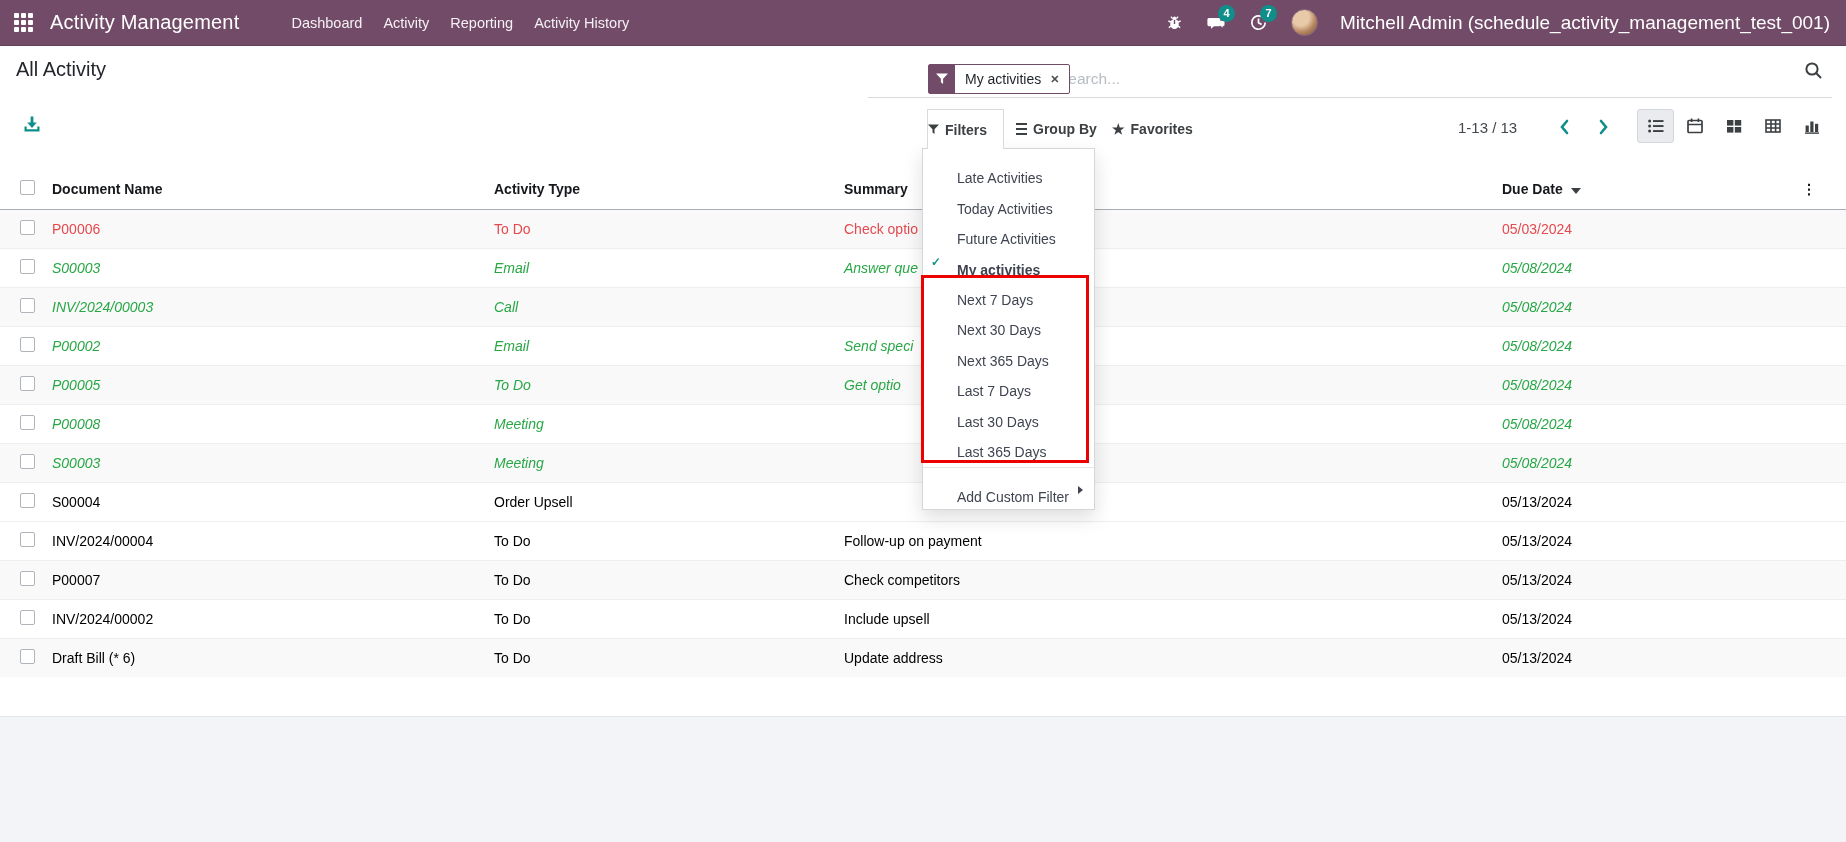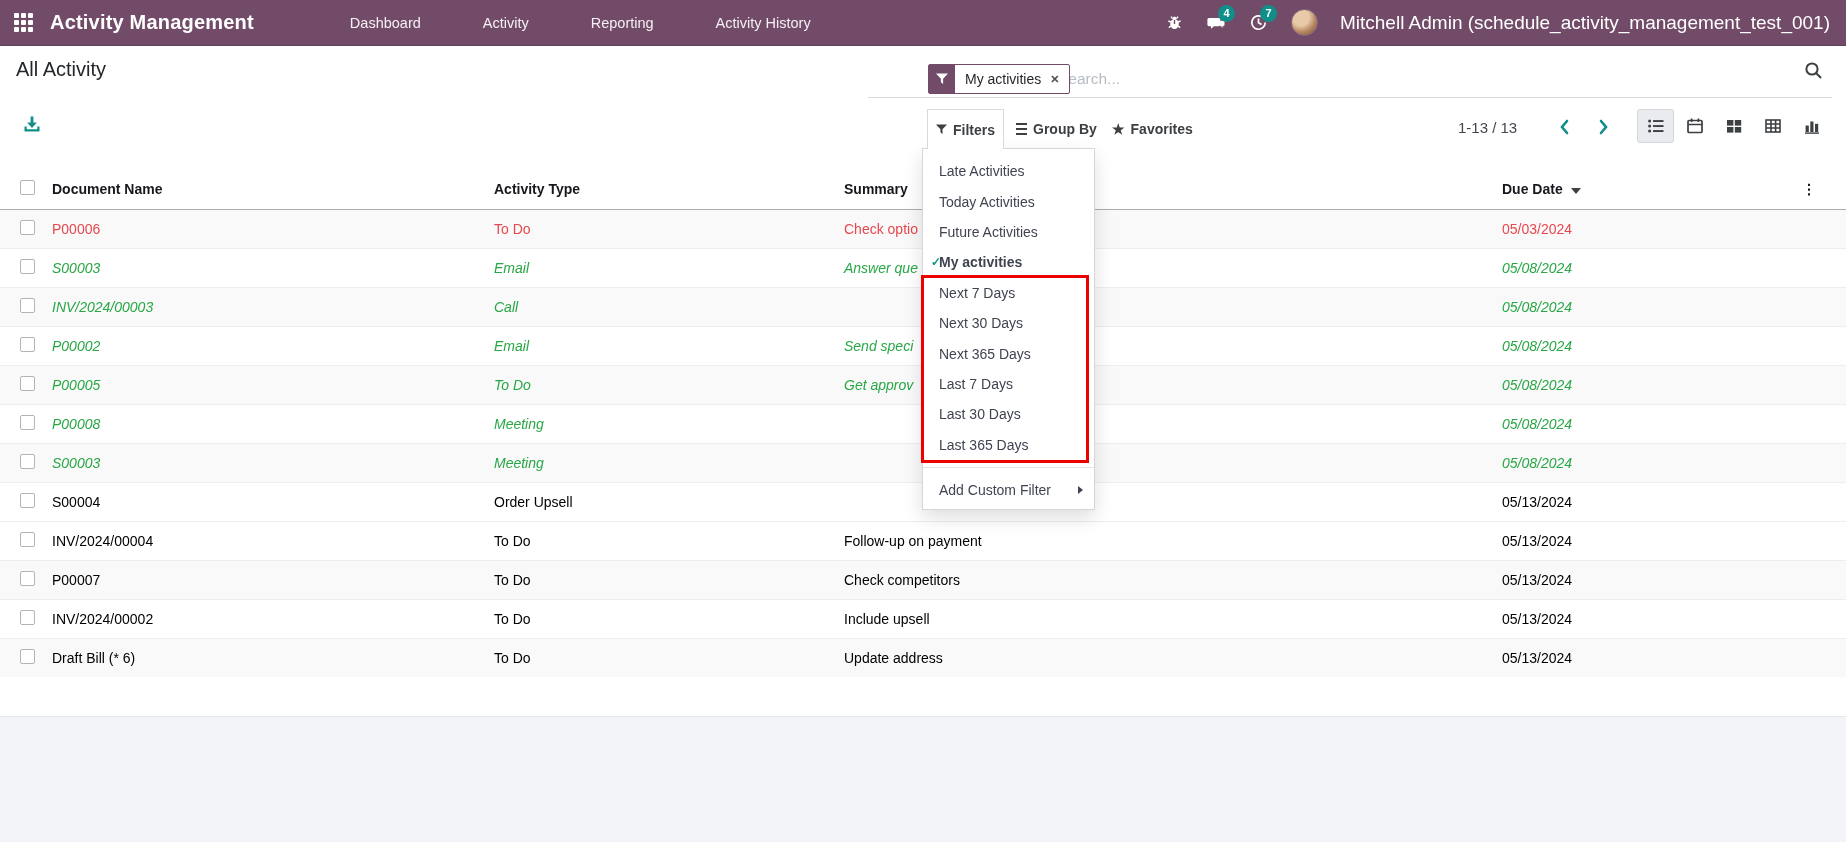--- a/index.html
+++ b/index.html
@@ -6,22 +6,22 @@
   html,body { background:#fff; }
   body { font-family:"Liberation Sans", sans-serif; width:1846px; height:842px; overflow:hidden; }
   #app { position:relative; width:1846px; height:842px; background:#fff; overflow:hidden; }
 
   
   .navbar { position:absolute; top:0; left:0; width:100%; height:46px; background:#714B67;
             display:flex; align-items:center; color:#fff; border-bottom:1px solid #5f4256; z-index:20; }
   .apps-btn { margin-left:14px; width:20px; height:20px; display:grid; grid-template-columns:repeat(3,5px);
               grid-template-rows:repeat(3,5px); gap:2px; cursor:pointer; }
   .apps-btn span { background:#fff; border-radius:1px; }
-  .brand { margin-left:16px; font-size:20px; font-weight:700; letter-spacing:.2px; white-space:nowrap; }
-  .nav-menu { display:flex; margin-left:96px; gap:62px; }
+  .brand { margin-left:16px; font-size:20px; font-weight:400; letter-spacing:.2px; white-space:nowrap; }
+  .nav-menu { display:flex; margin-left:52px; gap:21px; }
   .nav-item { font-size:14.5px; color:#f5f0f4; cursor:pointer; white-space:nowrap; }
   .nav-right { margin-left:auto; display:flex; align-items:center; gap:22px; padding-right:16px; }
   .sysicon { position:relative; width:20px; height:20px; display:flex; align-items:center; justify-content:center; cursor:pointer; }
   .badge { position:absolute; top:-8px; left:11px; min-width:17px; height:17px; background:#0F8E8A; color:#fff;
            border-radius:50%; font-size:11px; line-height:17px; text-align:center; font-weight:700; padding:0 2px; }
   .avatar { width:27px; height:27px; border-radius:50%;
             background:radial-gradient(circle at 35% 30%, #e8c9a8 0 35%, #b98a63 60%, #6d4a33 100%);
             border:1px solid #8d6b81; }
   .user-name { font-size:19px; color:#fff; white-space:nowrap; }
 
@@ -35,21 +35,21 @@
   .facet-ico { width:26px; background:#714B67; display:flex; align-items:center; justify-content:center; }
   .facet-body { display:flex; align-items:center; gap:9px; padding:0 10px; }
   .facet-label { font-size:14px; color:#1f2328; }
   .facet-x { font-size:11px; font-weight:700; color:#4b5056; cursor:pointer; }
   .search-input { position:absolute; left:1058px; top:62px; width:700px; height:34px; border:none; outline:none;
                   font-size:15.5px; font-family:"Liberation Sans",sans-serif; background:transparent; color:#333; }
   .search-input::placeholder { color:#b7bcc3; }
   .magnifier { position:absolute; left:1804px; top:61px; width:20px; height:20px; cursor:pointer; }
 
   .filters-btn { position:absolute; left:927px; top:109px; width:77px; height:40px; background:#fff;
-                 border:1px solid #d8dadd; border-bottom:none; display:flex; align-items:center; justify-content:center;
+                 border:1px solid #d8dadd; border-bottom:none; display:flex; align-items:center; justify-content:flex-start;
                  gap:6px; font-size:14px; font-weight:700; color:#3c4043; cursor:pointer; z-index:7; }
   .ctrl-btn { position:absolute; top:109px; height:40px; display:flex; align-items:center; gap:6px;
               font-size:14px; font-weight:700; color:#3c4043; cursor:pointer; }
   #groupby-btn { left:1016px; }
   #favorites-btn { left:1112px; }
   .gb-ico { display:inline-flex; flex-direction:column; gap:2.6px; }
   .gb-ico span { width:11px; height:2px; background:#3c4043; }
   .star { font-size:14px; line-height:1; color:#3c4043; }
 
   .pager { position:absolute; left:1458px; top:119px; font-size:15px; color:#42464d; }
@@ -77,21 +77,21 @@
               background:#fff; cursor:pointer; }
   .sort-caret { display:inline-block; margin-left:8px; width:0; height:0; border-left:5px solid transparent;
                 border-right:5px solid transparent; border-top:6px solid #3c4043; vertical-align:middle; }
   .kebab { font-size:17px; font-weight:700; color:#3c4043; text-align:center; cursor:pointer; letter-spacing:0; }
   .below-table { position:absolute; left:0; top:716px; width:1846px; height:126px; background:#f2f4f8;
                  border-top:1px solid #e3e6ea; }
 
   
   .dropdown { position:absolute; left:922px; top:148px; width:173px; height:362px; background:#fff;
               border:1px solid #d4d7da; box-shadow:0 8px 18px rgba(0,0,0,.13); z-index:6; padding-top:7px; }
-  .menu-item { position:relative; height:30.4px; display:flex; align-items:center; padding-left:16px;
+  .menu-item { position:relative; height:30.4px; display:flex; align-items:flex-end; padding-left:34px;
                font-size:14px; color:#3f4450; cursor:pointer; }
   .menu-item.checked { font-weight:700; }
   .check { position:absolute; left:8px; top:50%; transform:translateY(-50%); color:#0f9588;
            font-size:12px; font-weight:700; }
   .menu-sep { height:1px; background:#e4e6e9; margin:7px 0; }
   .menu-item .submenu-arrow { position:absolute; right:11px; top:50%; transform:translateY(-50%);
                width:0; height:0; border-top:4.5px solid transparent; border-bottom:4.5px solid transparent;
                border-left:5.5px solid #3f4450; }
 
   .annotation { position:absolute; left:921px; top:275px; width:168px; height:188px; border:3px solid #EC0000;
@@ -309,21 +309,21 @@
           <td>P00002</td>
           <td>Email</td>
           <td>Send speci</td>
           <td>05/08/2024</td>
           <td></td>
         </tr>
         <tr class="striped today">
           <td class="cb"><span class="checkbox"></span></td>
           <td>P00005</td>
           <td>To Do</td>
-          <td>Get approv</td>
+          <td>Get optio</td>
           <td>05/08/2024</td>
           <td></td>
         </tr>
         <tr class="today">
           <td class="cb"><span class="checkbox"></span></td>
           <td>P00008</td>
           <td>Meeting</td>
           <td></td>
           <td>05/08/2024</td>
           <td></td>

